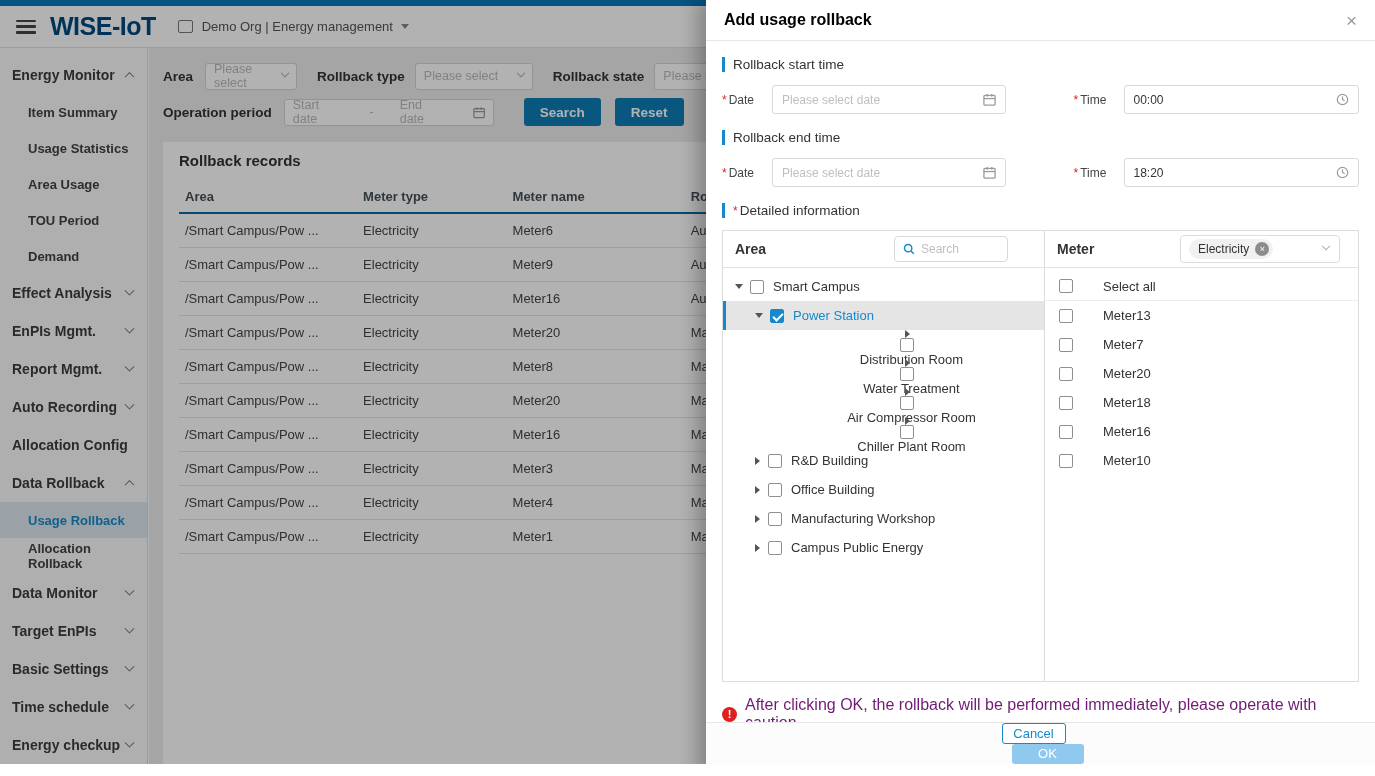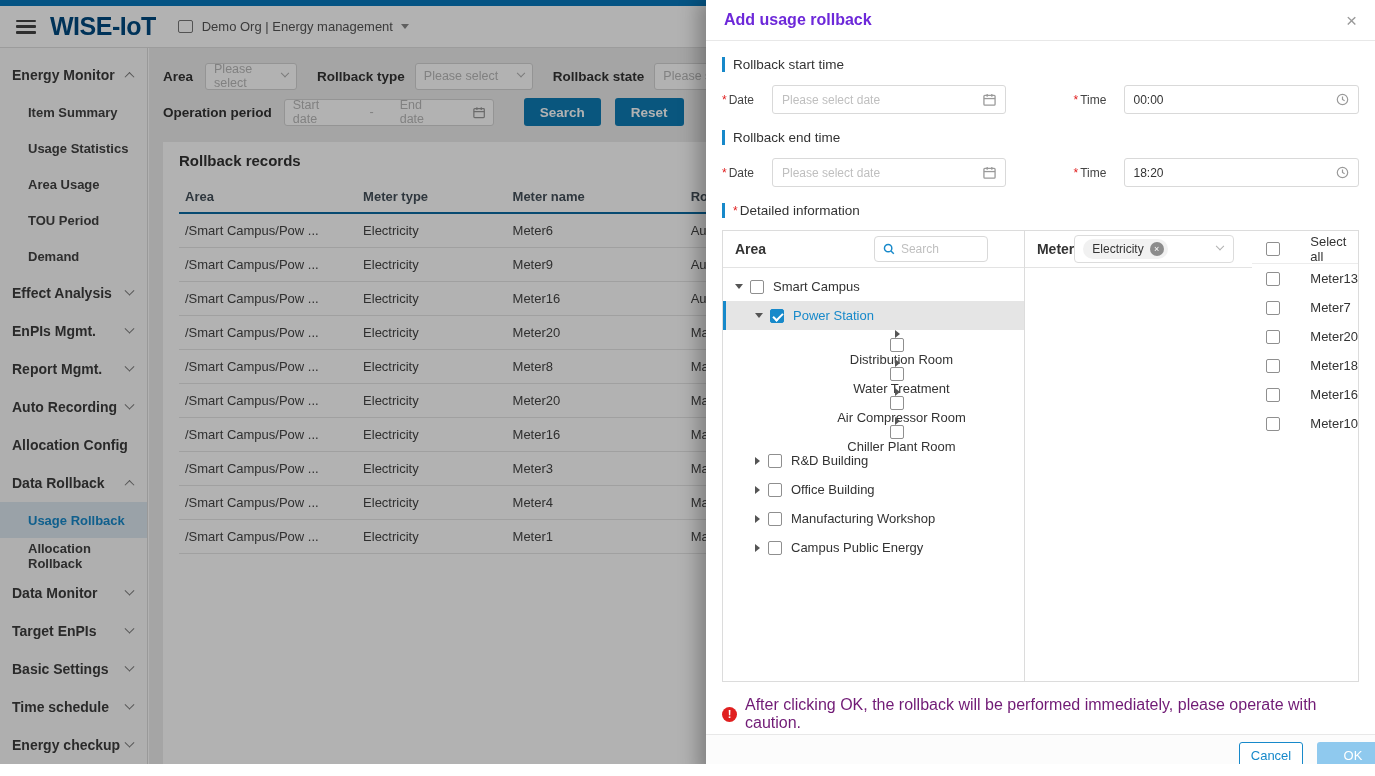--- a/index.html
+++ b/index.html
@@ -39,40 +39,40 @@
   table.records td { font-size:13px; color:#454545; padding:0 6px; height:34px; border-bottom:1px solid #e6e6e6; white-space:nowrap; overflow:hidden; }
   td.c-area { font-size:11px; color:#636363; }
   td.c-mname { font-size:11px; color:#5a5a5a; }
 
   
   .overlay { position:absolute; inset:0; background:rgba(0,0,0,0.30); z-index:5; }
 
   
   .modal { position:absolute; left:706px; top:0; width:669px; height:776px; background:#fff; z-index:10; box-shadow:-8px 0 18px rgba(0,0,0,0.28); }
   .modal-header { height:41px; border-bottom:1px solid #e8e8e8; display:flex; align-items:center; padding:0 18px; }
-  .modal-title { font-size:16px; font-weight:bold; color:#6d28d9; }
+  .modal-title { font-size:16px; font-weight:bold; color:#000000; }
   .modal-close { margin-left:auto; font-size:19px; color:#9a9a9a; cursor:pointer; line-height:1; }
   .modal-body { padding:0 16px; position:relative; }
   .section-head { display:flex; align-items:center; margin-top:16px; }
   .blue-bar { width:3px; height:15px; background:#1789ca; margin-right:8px; flex:none; }
   .section-title { font-size:13.5px; font-weight:normal; color:#333; }
   .req { color:#e02020; font-size:12px; margin-right:2px; }
   .field-row { display:flex; align-items:center; margin-top:13px; height:29px; }
   .f-label { font-size:12px; color:#444; width:50px; flex:none; }
   .f-input { display:flex; align-items:center; height:29px; border:1px solid #d9d9d9; border-radius:3px; padding:0 9px; background:#fff; }
   .f-input.date { width:234px; }
   .f-input.time { width:236px; }
   .f-ph { font-size:12px; color:#bfbfbf; }
   .f-val { font-size:12px; color:#333; }
   .f-icon { margin-left:auto; display:flex; }
   .gap-time { width:68px; flex:none; display:flex; }
 
   .panels { display:flex; border:1px solid #dcdcdc; margin-top:12px; height:452px; }
   .panel-left { width:322px; border-right:1px solid #dcdcdc; display:flex; flex-direction:column; }
-  .panel-right { flex:1; display:flex; flex-direction:row; }
+  .panel-right { flex:1; display:flex; flex-direction:column; }
   .panel-head { height:37px; border-bottom:1px solid #e3e3e3; display:flex; align-items:center; padding:0 12px; flex:none; }
   .panel-title { font-size:14px; font-weight:bold; color:#333; }
   .searchbox { margin-left:auto; margin-right:24px; width:114px; height:26px; border:1px solid #d9d9d9; border-radius:4px; display:flex; align-items:center; padding:0 8px; gap:6px; }
   .searchbox .f-ph { font-size:12px; }
   .meter-filter { margin-left:auto; margin-right:6px; width:160px; height:28px; border:1px solid #dcdcdc; border-radius:4px; display:flex; align-items:center; padding:0 8px; }
   .tag { display:flex; align-items:center; gap:6px; background:#f1f1f1; border-radius:11px; height:20px; padding:0 4px 0 9px; font-size:12px; color:#333; }
   .tag-x { width:14px; height:14px; border-radius:50%; background:#8c8c8c; color:#fff; font-size:9px; line-height:14px; text-align:center; cursor:pointer; }
   .meter-filter .chev { margin-left:auto; width:6px; height:6px; border-color:#b0b0b0; }
 
   .tree { padding-top:4px; }
@@ -89,21 +89,21 @@
   .cbx.checked::after { content:""; position:absolute; left:4px; top:1px; width:4px; height:8px; border-right:2px solid #fff; border-bottom:2px solid #fff; transform:rotate(45deg); }
 
   .meter-list { padding-top:4px; }
   .meter-row { display:flex; align-items:center; height:29px; padding-left:14px; font-size:13px; color:#333; cursor:pointer;gap:21px; }
   .meter-row.sep { border-bottom:1px solid #ececec; }
 
   .warning { display:flex; align-items:center; margin-top:14px; gap:8px; }
   .warn-icon { width:15px; height:15px; border-radius:50%; background:#e02020; color:#fff; font-size:11px; font-weight:bold; text-align:center; line-height:15px; flex:none; }
   .warn-text { font-size:16px; color:#701a75; }
 
-  .modal-footer { position:absolute; left:0; bottom:0; width:100%; height:42px; border-top:1px solid #e8e8e8; background:#fcfcfc; display:flex; align-items:center; justify-content:flex-end; padding-right:0; }
+  .modal-footer { position:absolute; left:0; bottom:12px; width:100%; height:42px; border-top:1px solid #e8e8e8; background:#fcfcfc; display:flex; align-items:center; justify-content:flex-end; padding-right:0;flex-direction:column; }
   .btn-cancel { height:28px; width:64px; border:1px solid #1789ca; border-radius:3px; background:#fff; color:#1789ca; font-size:13px; cursor:pointer; font-family:inherit; margin-right:14px; }
   .btn-ok { height:28px; width:72px; border:none; border-radius:3px; background:#8fc9ee; color:#fff; font-size:13px; font-family:inherit; margin-right:-14px; cursor:default; }
 </style>
 </head>
 <body>
 
 <div class="stage">
 
   <div class="topstrip"></div>
   <div class="topbar">

